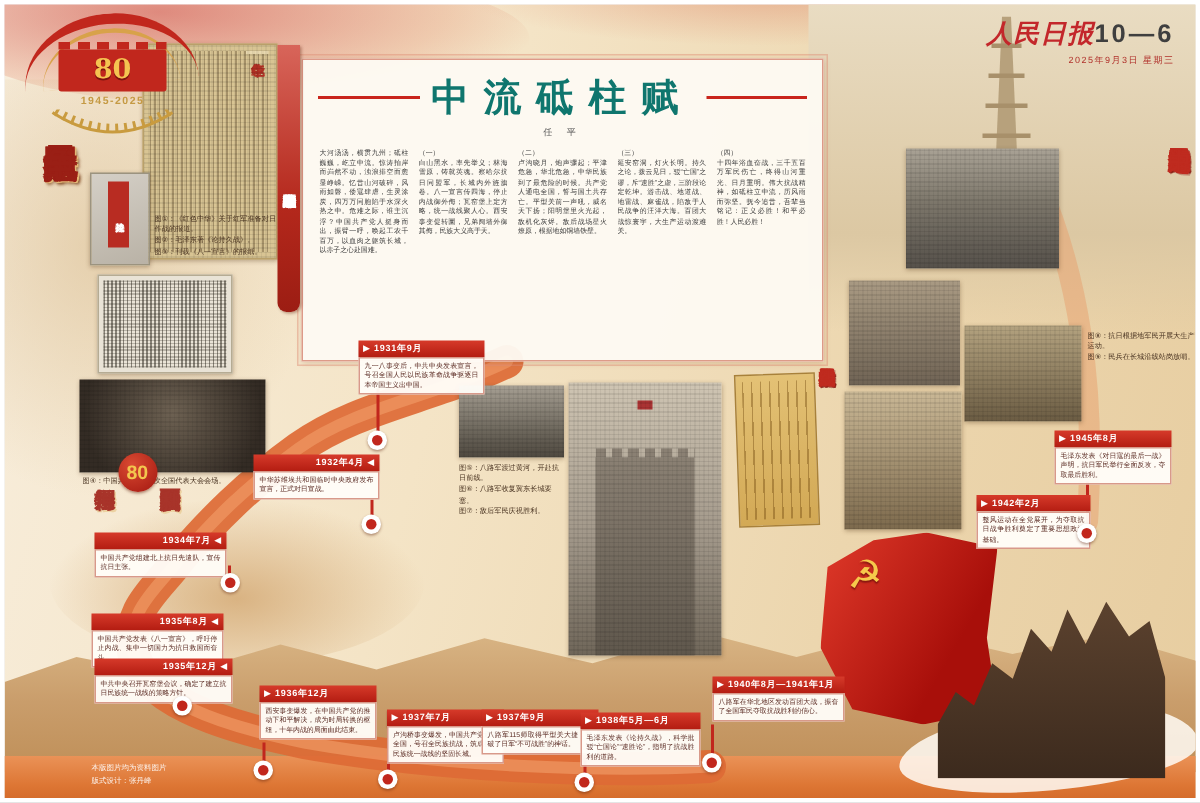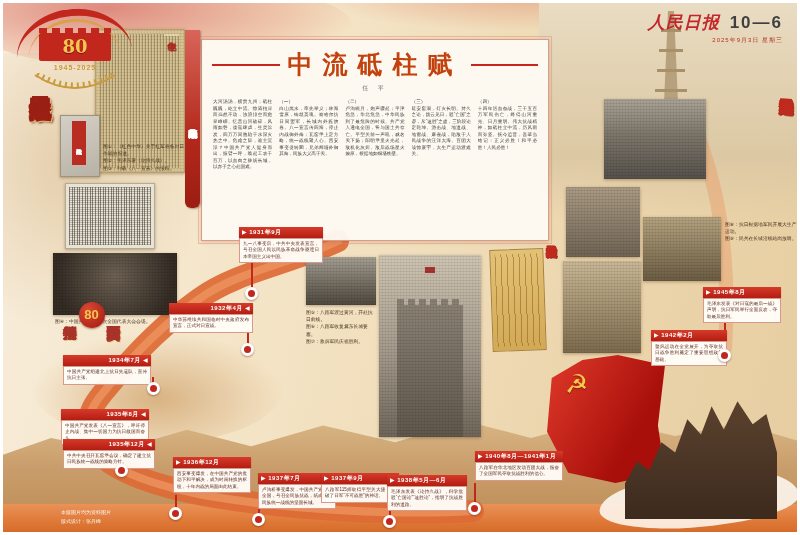--- a/index.html
+++ b/index.html
@@ -37,21 +37,21 @@
      border-top:3px solid #d8a24a;box-sizing:border-box;transform:rotate(-5deg);}
   .em-wall{position:absolute;left:26px;top:26px;width:72px;height:28px;background:#c1271d;border-radius:2px;}
   .em-wall::before{content:"";position:absolute;left:0;top:-5px;width:100%;height:5px;
      background:repeating-linear-gradient(90deg,#c1271d 0 8px,transparent 8px 13px);}
   .em-num{position:absolute;width:100%;text-align:center;top:3px;color:#f5c451;font-size:18px;font-weight:bold;
      font-family:"DejaVu Serif",serif;text-shadow:0 1px 0 #7e1410;}
   .em-years{position:absolute;left:0;top:57px;width:124px;text-align:center;color:#c59a44;font-size:7px;
      font-weight:bold;letter-spacing:1px;}
   
   .masthead{right:14px;top:8px;text-align:right;}
-  .mast-row{display:flex;align-items:baseline;gap:10px;justify-content:flex-end;}
+  .mast-row{display:flex;align-items:baseline;justify-content:flex-end;}
   .brand{color:#c3272b;font-family:"DejaVu Serif",serif;font-style:italic;font-weight:bold;font-size:17px;letter-spacing:1px;}
   .pages{color:#3f3f3f;font-size:17px;font-weight:bold;letter-spacing:2px;}
   .dateline{color:#b0302a;font-size:6px;margin-top:2px;letter-spacing:1px;}
   
   .hl1{left:24px;top:76px;height:290px;font-size:23px;font-weight:bold;color:#9a1f15;line-height:1.12;
      text-shadow:1px 1px 0 #e3b777,2px 2px 2px rgba(120,60,20,.35);}
   .hl2{left:58px;top:112px;height:400px;font-size:14px;font-weight:bold;color:#a8342a;line-height:1.25;
      text-shadow:1px 1px 0 #ecd2a2;display:flex;flex-direction:column;align-items:center;}
   .badge80{display:inline-block;writing-mode:horizontal-tb;width:26px;height:26px;border-radius:50%;
      background:radial-gradient(circle at 35% 30%,#d94a32,#a31710);color:#f3c64e;font-size:13px;font-weight:bold;
@@ -60,21 +60,21 @@
   .card{left:198px;top:36px;width:346px;height:200px;background:rgba(253,250,242,.96);
      border:1px solid #dd9a88;outline:1px solid rgba(221,140,115,.45);outline-offset:2px;
      box-shadow:0 1px 4px rgba(140,80,40,.25);}
   .side-banner{position:absolute;left:-17px;top:-10px;width:15px;height:178px;
      background:linear-gradient(180deg,#d8655a,#b4281c 60%,#9c1d13);border-radius:0 0 6px 6px;
      color:#fff;font-size:9px;font-weight:bold;writing-mode:vertical-rl;text-orientation:upright;
      display:flex;justify-content:center;padding-top:5px;box-sizing:border-box;line-height:15px;
      box-shadow:1px 1px 2px rgba(100,30,10,.4);}
   .title-row{display:flex;align-items:center;gap:8px;margin:8px 10px 0 10px;}
   .title-rule{flex:1;border-top:2px solid #c9251c;height:0;}
-  .art-title{font-size:25px;font-weight:bold;color:#c2410c;letter-spacing:10px;white-space:nowrap;
+  .art-title{font-size:25px;font-weight:bold;color:#0f766e;letter-spacing:10px;white-space:nowrap;
      font-family:"DejaVu Serif",serif;}
   .byline{text-align:center;font-size:6px;color:#555;margin-top:3px;letter-spacing:4px;}
   .cols{display:flex;gap:7px;margin:6px 11px 0 11px;height:146px;overflow:hidden;}
   .col{flex:1;font-size:4.6px;line-height:1.42;color:#3c3c3c;text-align:justify;white-space:pre-line;overflow:hidden;}
   
   .photo{overflow:hidden;box-shadow:0 1px 3px rgba(90,60,30,.4);}
   .grain::after{content:"";position:absolute;inset:0;
      background:repeating-linear-gradient(0deg,rgba(0,0,0,.08) 0 1px,transparent 1px 3px),
                 repeating-linear-gradient(90deg,rgba(0,0,0,.05) 0 1px,transparent 1px 3px);}
   .p-hongse{left:92px;top:26px;width:88px;height:142px;background:#d8c493;border:1px solid #b9a06a;}

